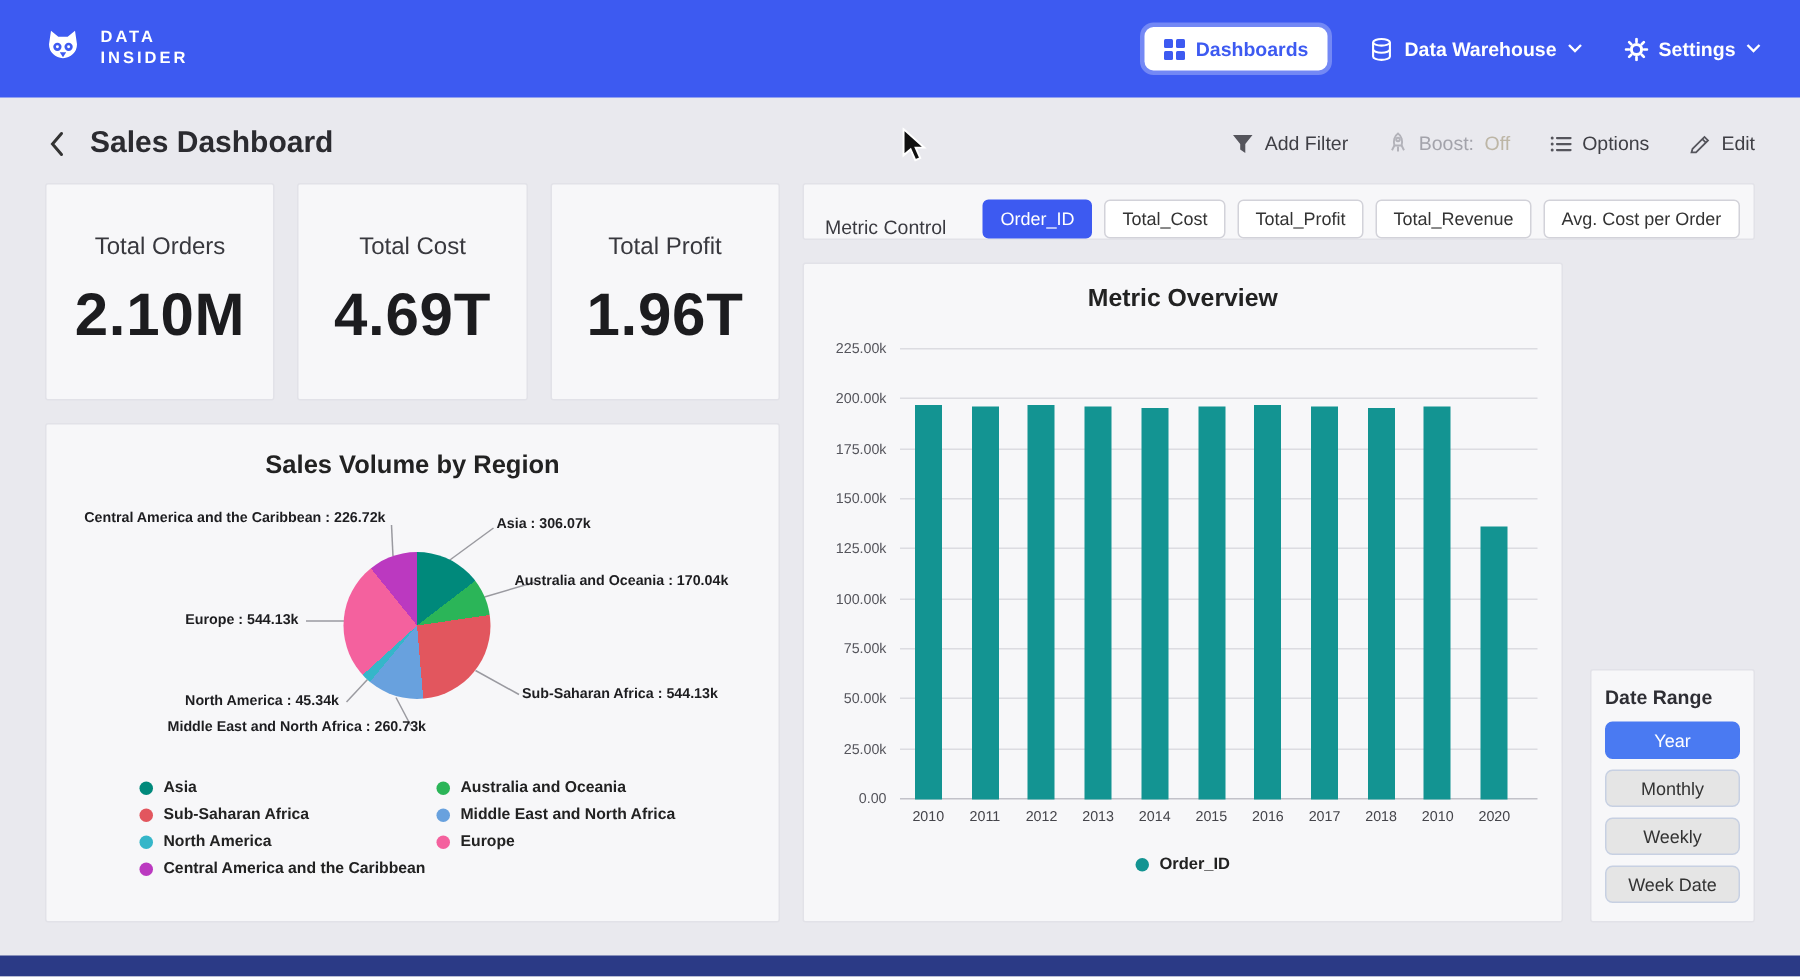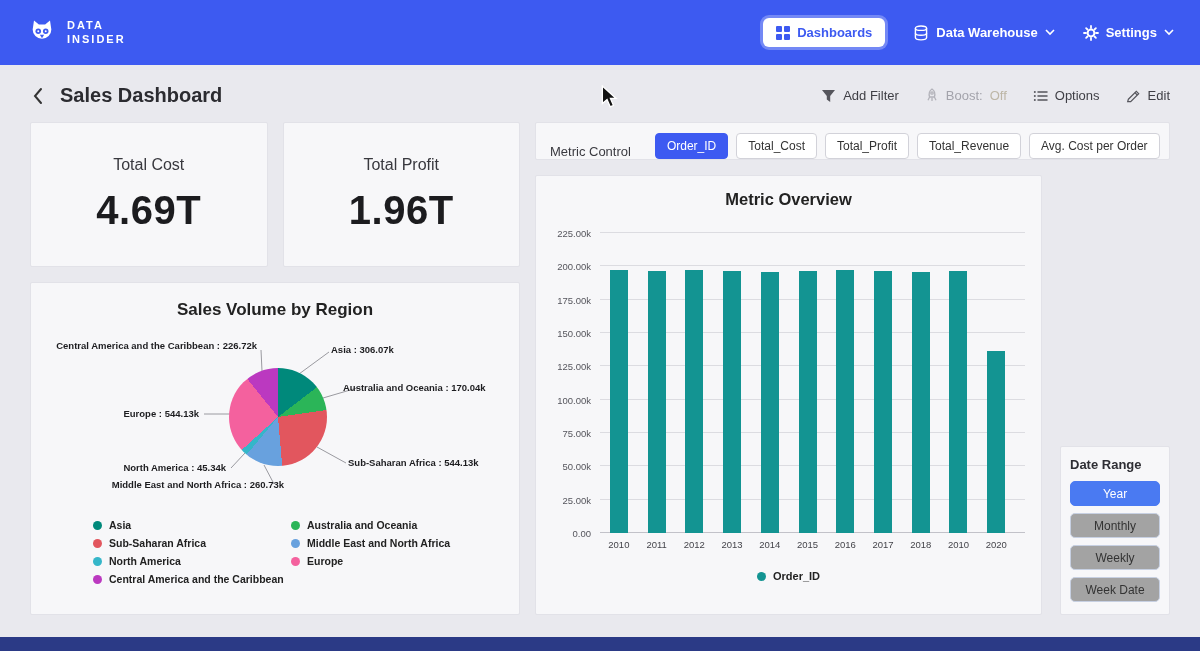--- a/index.html
+++ b/index.html
@@ -79,21 +79,21 @@
   .x-axis { display:flex; margin-left:48px; margin-right:10px; margin-top:6px; }
   .xlabel { flex:1; text-align:center; font-size:9.5px; color:#44444a; }
   .bar-legend { display:flex; align-items:center; justify-content:center; gap:7px; margin-top:20px; cursor:pointer; }
   .bar-legend .dot { width:9px; height:9px; border-radius:50%; }
   .bar-legend span { font-size:11px; font-weight:bold; color:#222; }
 
   
   .range-card { width:110px; flex:none; padding:10px 9px 12px; }
   .dr-label { font-size:13px; font-weight:600; color:#2e2e34; margin-bottom:9px; }
   .dr-buttons { display:flex; flex-direction:column; gap:7px; }
-  .range-btn { font-family:inherit; font-size:12px; height:25px; border-radius:5px; border:1px solid #c7d0e2; background:#a3a3a3; color:#333; cursor:pointer; }
+  .range-btn { font-family:inherit; font-size:12px; height:25px; border-radius:5px; border:1px solid #c7d0e2; background:#e5e5e5; color:#333; cursor:pointer; }
   .range-btn.selected { background:#4a7af2; border-color:#4a7af2; color:#fff; }
 
   .footer { position:absolute; left:0; bottom:0; width:100%; height:14px; background:#2b3a86; }
   .cursor-svg { position:absolute; left:600px; top:85px; z-index:99; pointer-events:none; }
 </style>
 </head>
 <body>
 
 <div class="app">
 
@@ -197,20 +197,24 @@
           </svg>
           <span>Edit</span>
         </button>
       </div>
     </div>
 
     <div class="content">
 
       <div class="col-left">
         <div class="kpi-row">
+          <section class="card kpi-card">
+            <div class="kpi-label">Total Orders</div>
+            <div class="kpi-value">2.10M</div>
+          </section>
           <section class="card kpi-card">
             <div class="kpi-label">Total Cost</div>
             <div class="kpi-value">4.69T</div>
           </section>
           <section class="card kpi-card">
             <div class="kpi-label">Total Profit</div>
             <div class="kpi-value">1.96T</div>
           </section>
         </div>
 

